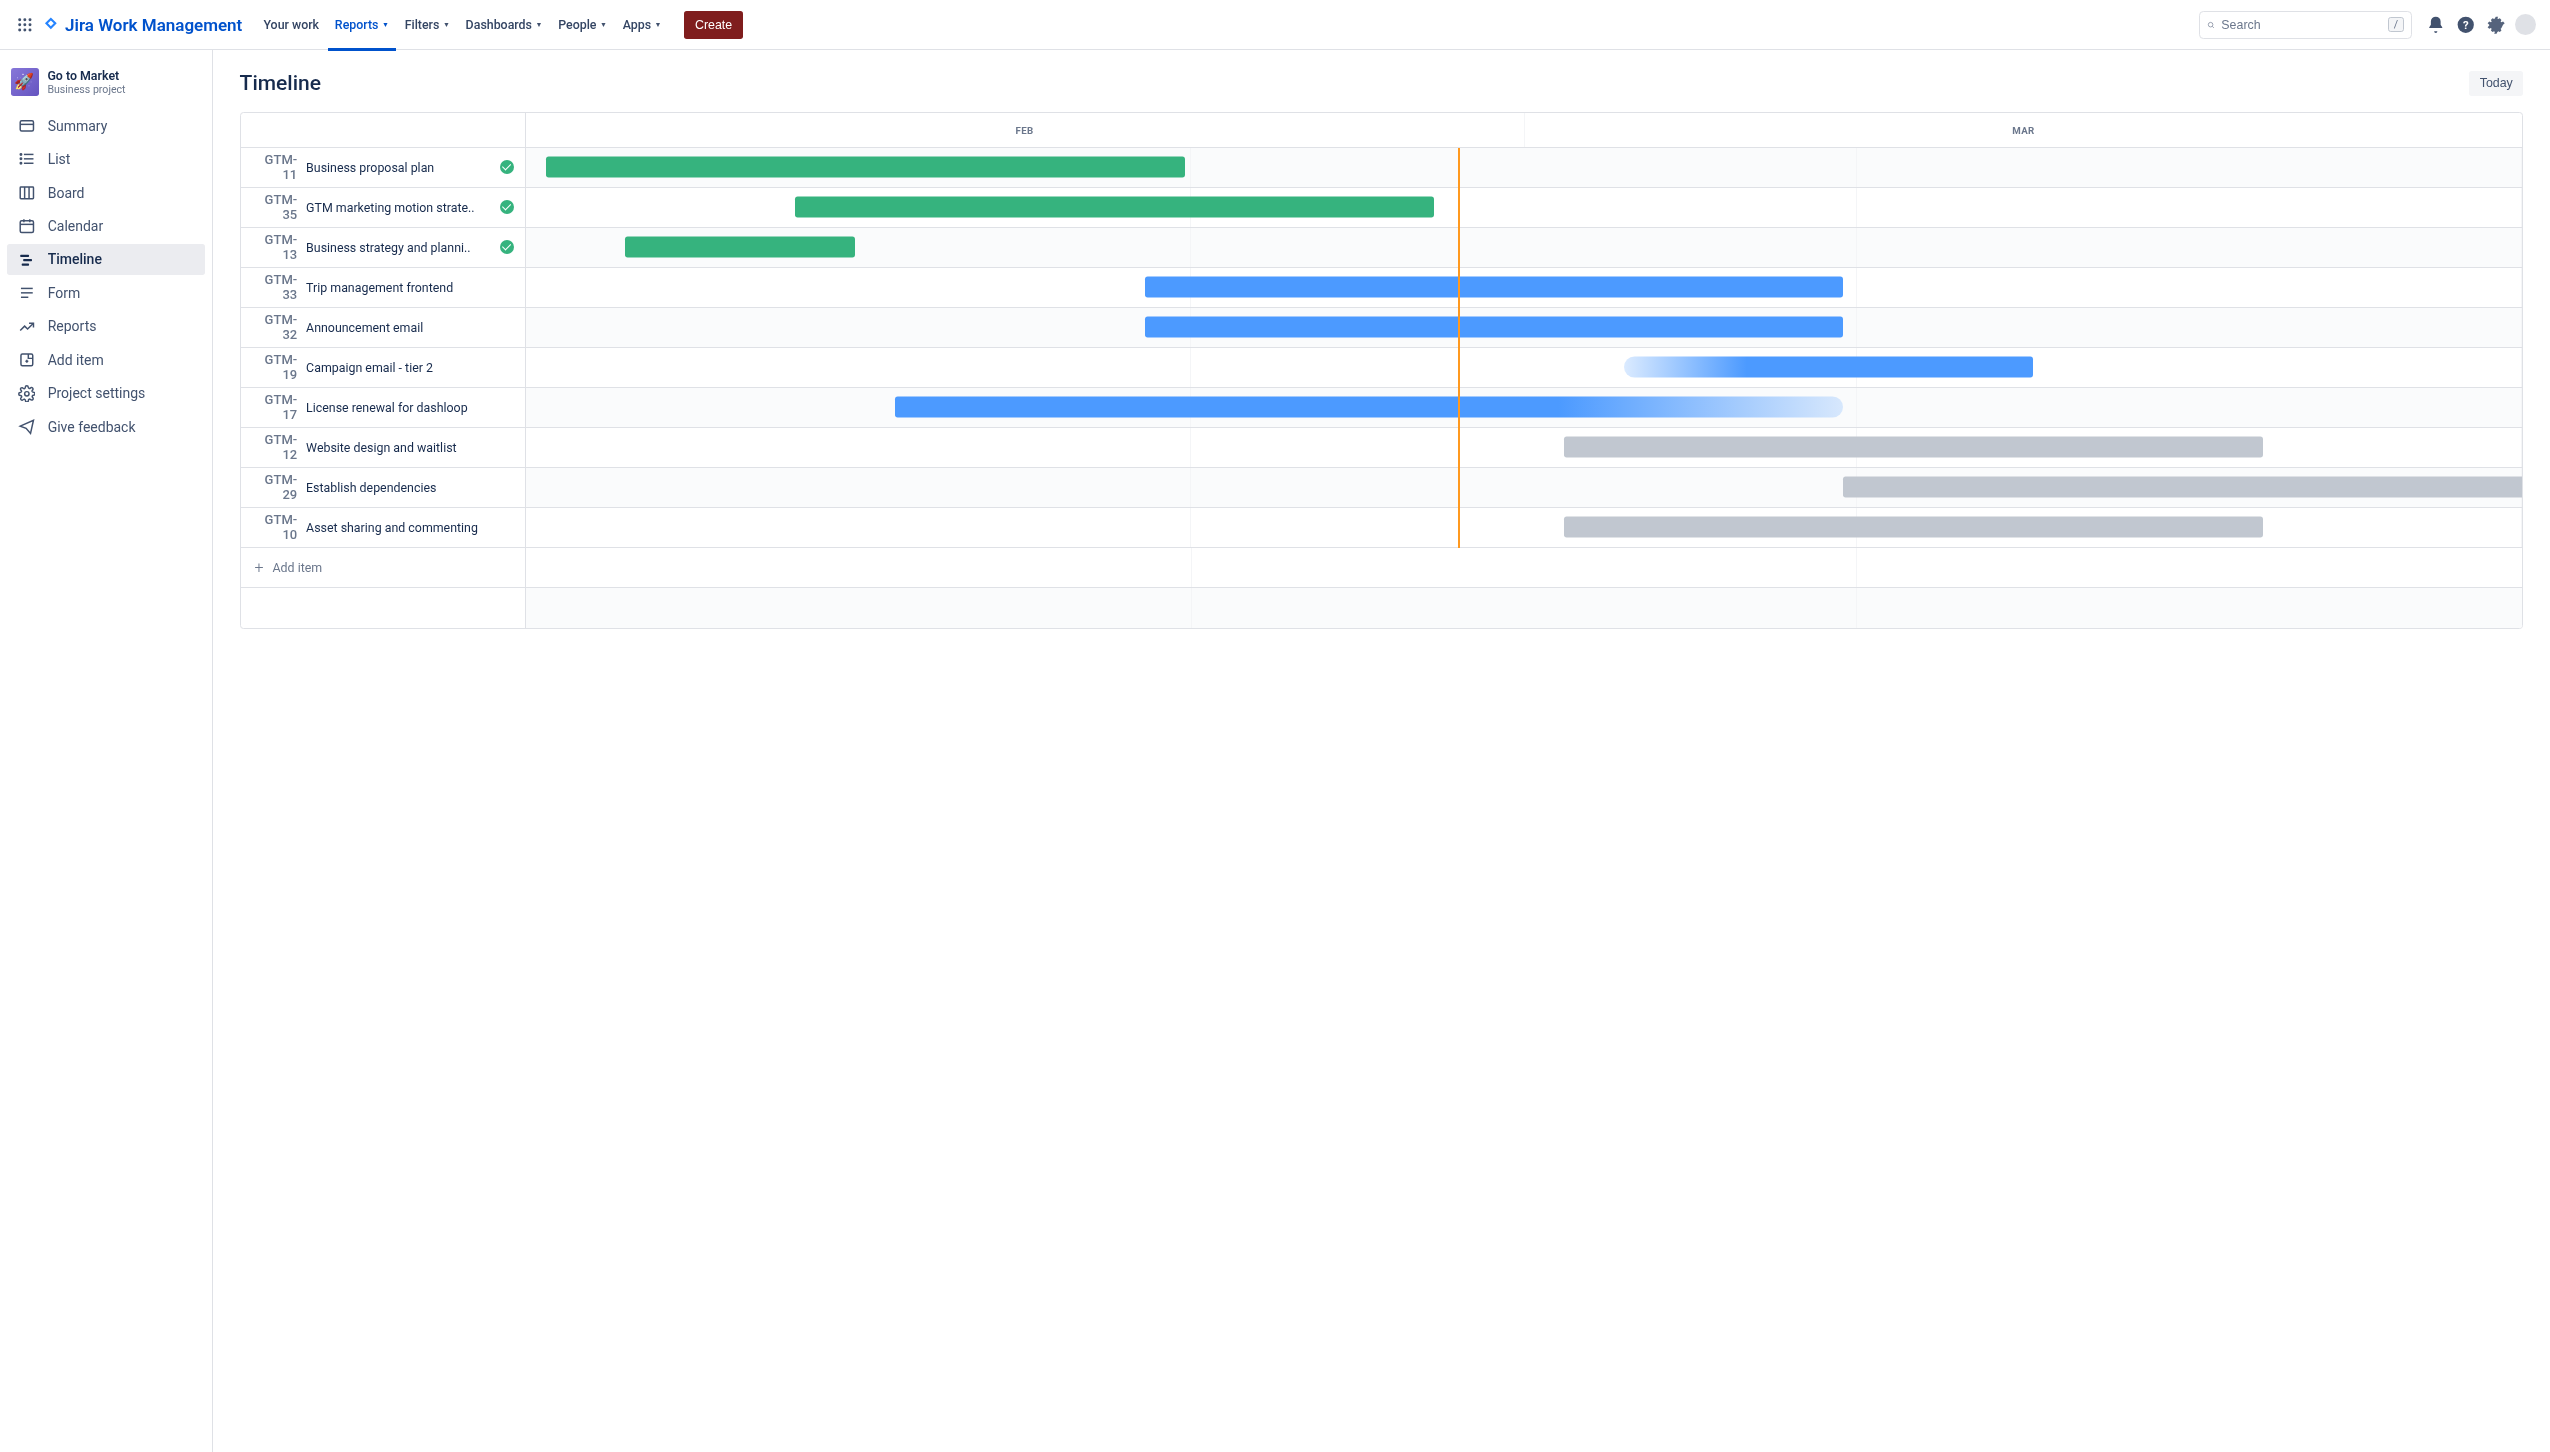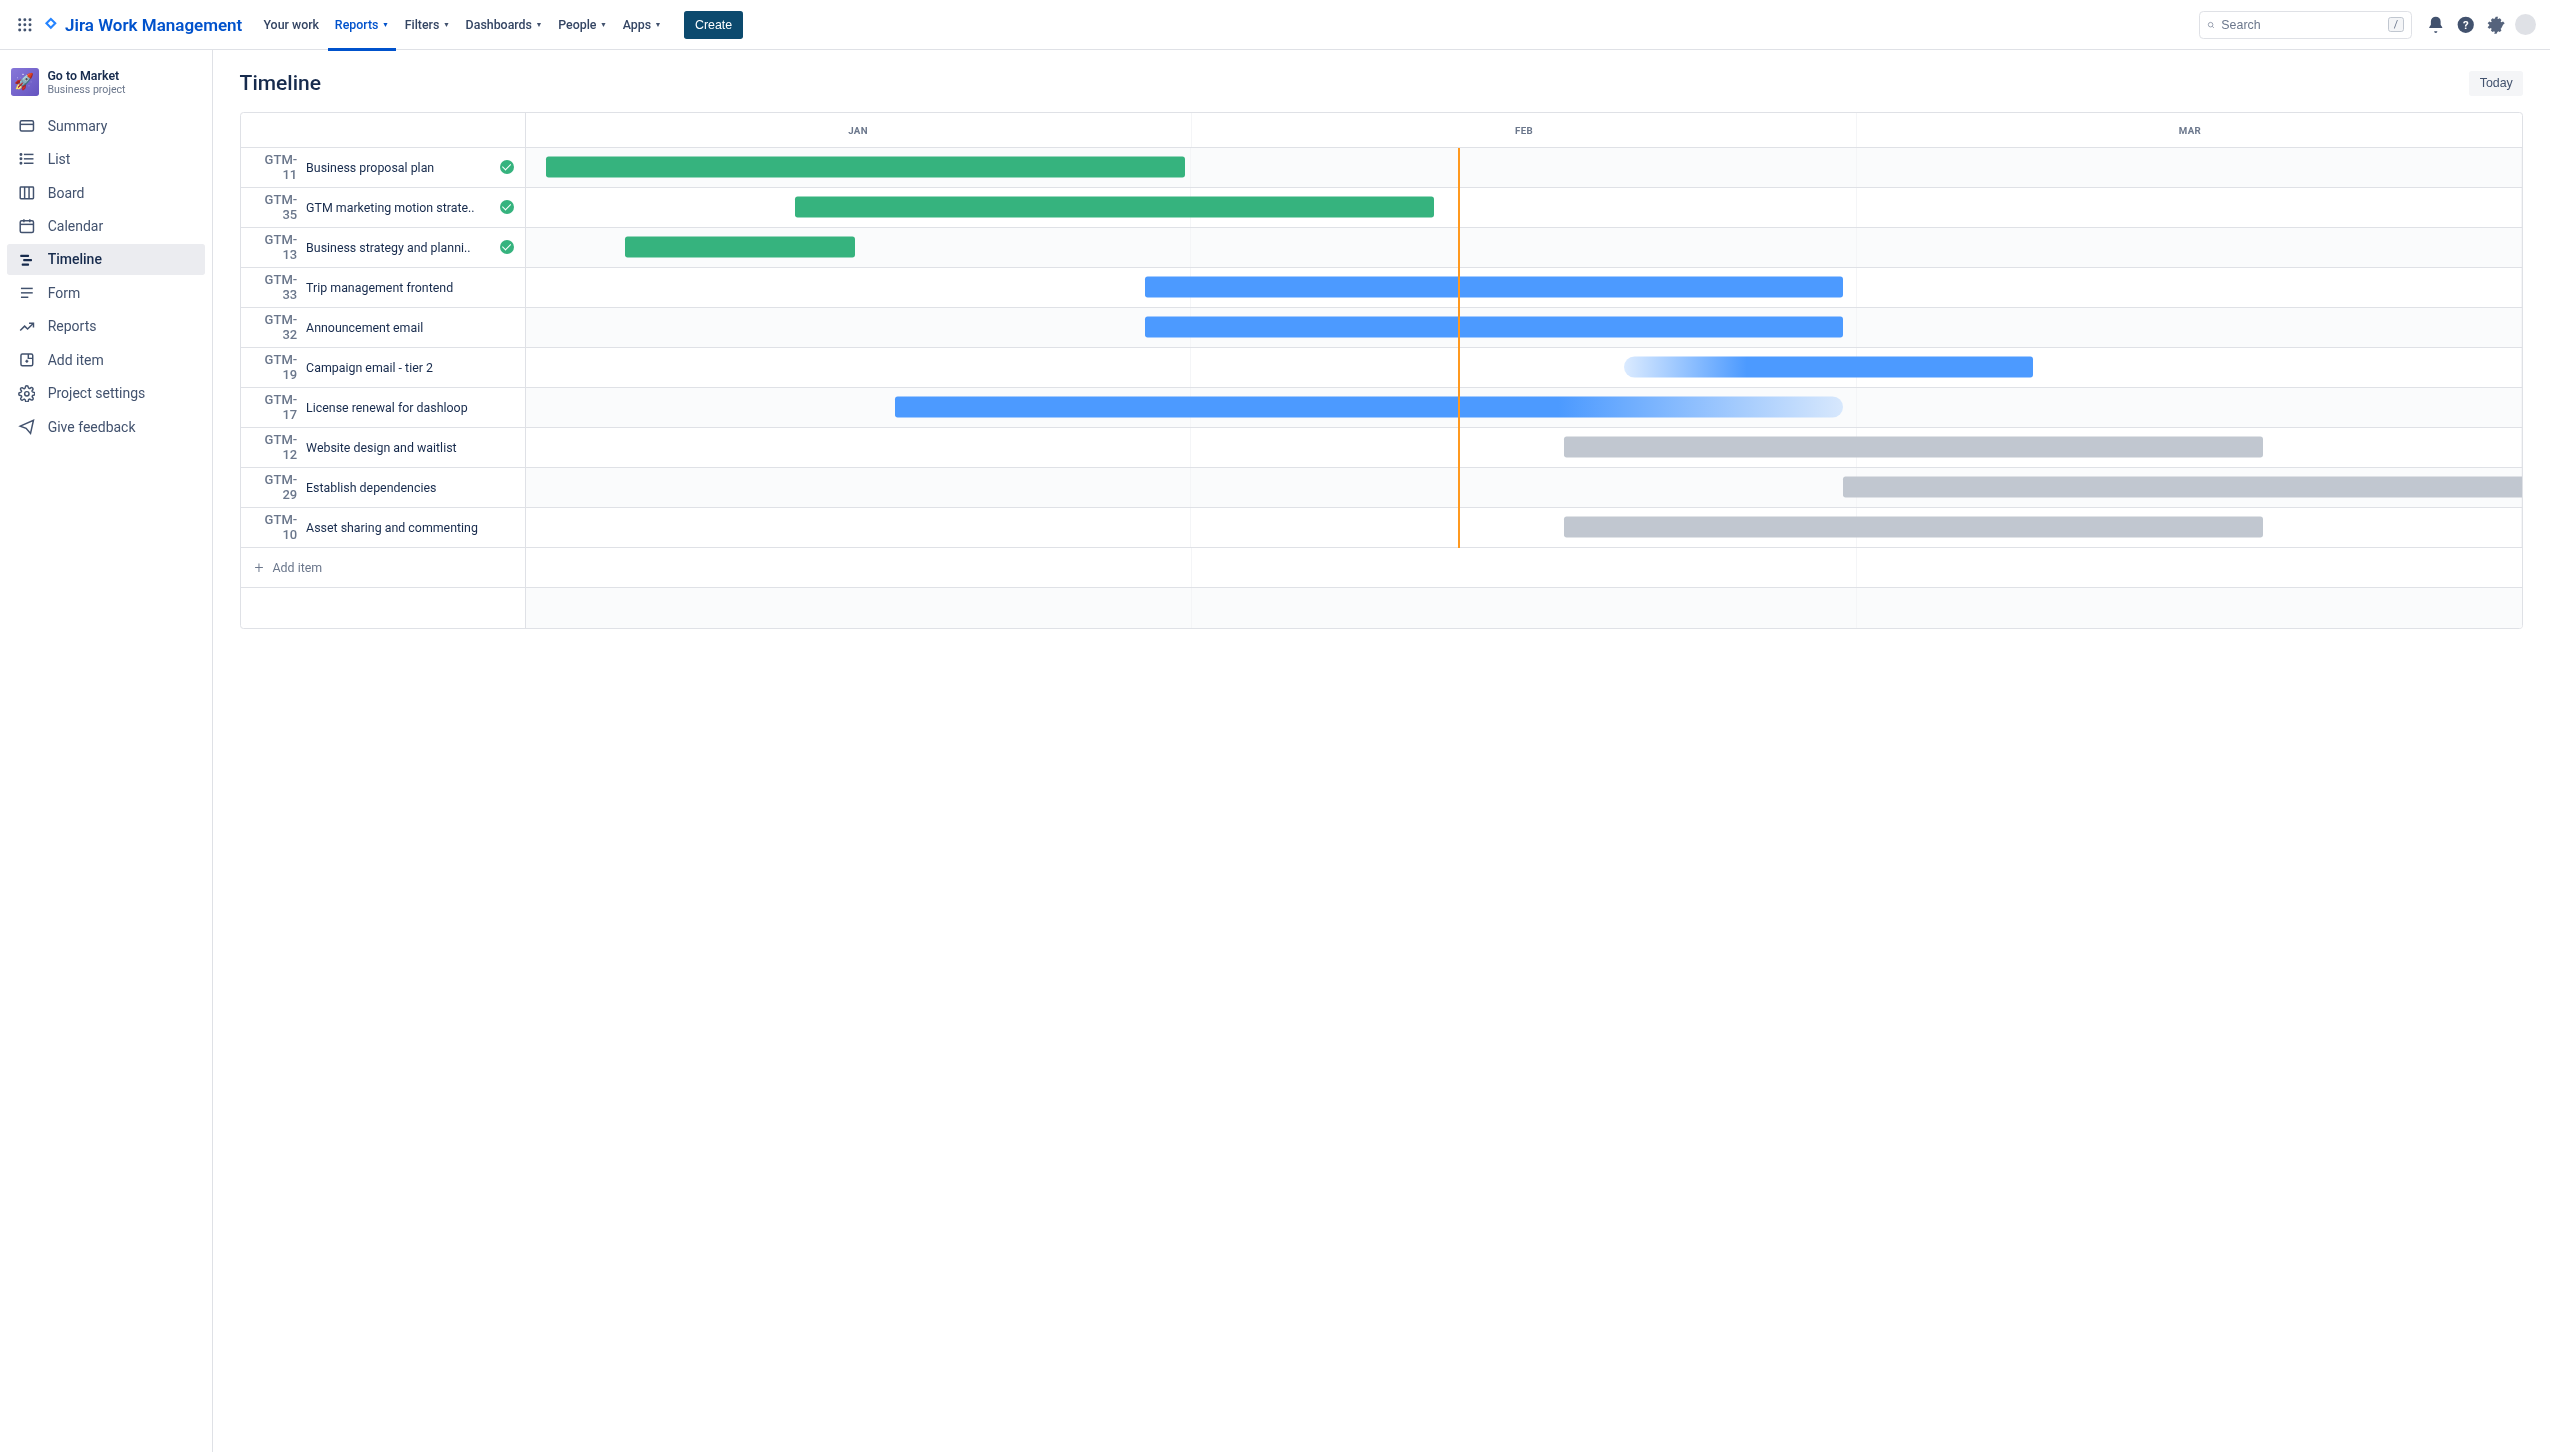--- a/index.html
+++ b/index.html
@@ -9,21 +9,21 @@
 .topnav { display: flex; align-items: center; height: 50px; border-bottom: 0.9px solid #dfe1e6; padding: 0 10.6px; gap: 3.5px; }
 .app-switcher { width: 28px; height: 28px; display: flex; align-items: center; justify-content: center; border-radius: 2.7px; cursor: pointer; }
 .logo { display: flex; align-items: center; gap: 5.3px; color: #0052CC; font-weight: 600; font-size: 17px; margin-right: 10.6px; cursor: pointer; }
 .logo-icon { width: 17.7px; height: 17.7px; color: #2684FF; }
 .nav-items { display: flex; gap: 1.8px; align-items: center; }
 .nav-item { padding: 3.5px 7px; font-size: 12.4px; font-weight: 500; color: #344563; display: flex; align-items: center; gap: 3.5px; border-radius: 2.7px; cursor: pointer; height: 28px; }
 .nav-item.active { color: #0052CC; position: relative; }
 .nav-item.active::after { content: ""; position: absolute; bottom: -12.4px; left: 0; right: 0; height: 2.7px; background: #0052CC; }
 .nav-chevron { font-size: 7px; color: #42526E; }
 .nav-item.active .nav-chevron { color: #0052CC; }
-.create-btn { background: #0c4a6e; color: #fff; border: none; padding: 0 10.6px; height: 28px; border-radius: 2.7px; font-weight: 500; font-size: 12.4px; margin-left: 12.4px; cursor: pointer; }
+.create-btn { background: #7f1d1d; color: #fff; border: none; padding: 0 10.6px; height: 28px; border-radius: 2.7px; font-weight: 500; font-size: 12.4px; margin-left: 12.4px; cursor: pointer; }
 .spacer { flex: 1; }
 .search-box { display: flex; align-items: center; border: 0.9px solid #dfe1e6; border-radius: 4.4px; height: 28px; width: 213px; padding: 0 7px; gap: 7px; color: #6B778C; }
 .search-box input { border: none; outline: none; flex: 1; font-size: 12.4px; color: #4c1d95; background: transparent; }
 .search-box input::placeholder { color: #6B778C; }
 .slash-key { border: 0.9px solid #c1c7d0; border-radius: 2.7px; padding: 0 4.4px; font-size: 10.6px; color: #6B778C; background: #f4f5f7; }
 .nav-icons { display: flex; gap: 1.8px; margin-left: 7px; }
 .nav-icon { width: 28px; height: 28px; display: flex; align-items: center; justify-content: center; color: #42526E; border-radius: 50%; cursor: pointer; }
 .avatar { width: 21px; height: 21px; border-radius: 50%; background: #dfe1e6; }
 
 
@@ -270,23 +270,20 @@
     <div class="content-header">
       <h1 class="page-title">Timeline</h1>
       <button class="today-btn">Today</button>
     </div>
 
     <div class="timeline">
       <div class="timeline-row header-row">
         <div class="tl-left"></div>
         <div class="tl-right" id="month-header">
             <div class="month-col">
-              <div class="month-label">JAN</div>
-            </div>
-            <div class="month-col">
               <div class="month-label">FEB</div>
             </div>
             <div class="month-col">
               <div class="month-label">MAR</div>
             </div>
           </div>
       </div>
       <div class="timeline-body" id="timeline-body">
         <div class="today-line" id="today-line" style="left: calc(46.7% + 152px);"></div>
       <div class="timeline-row">

